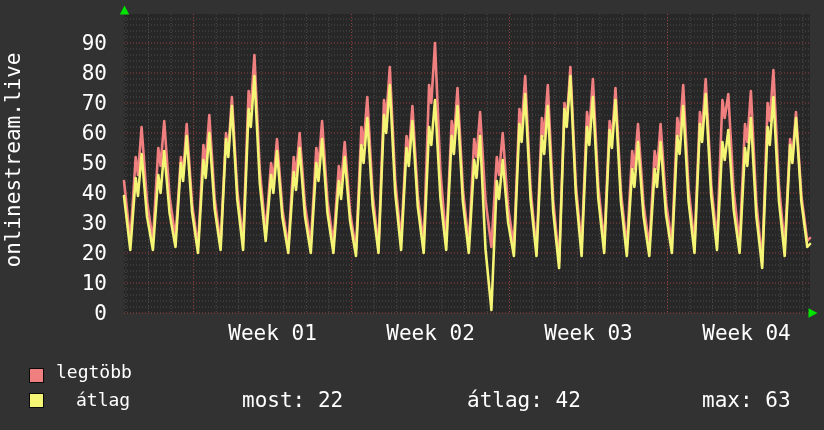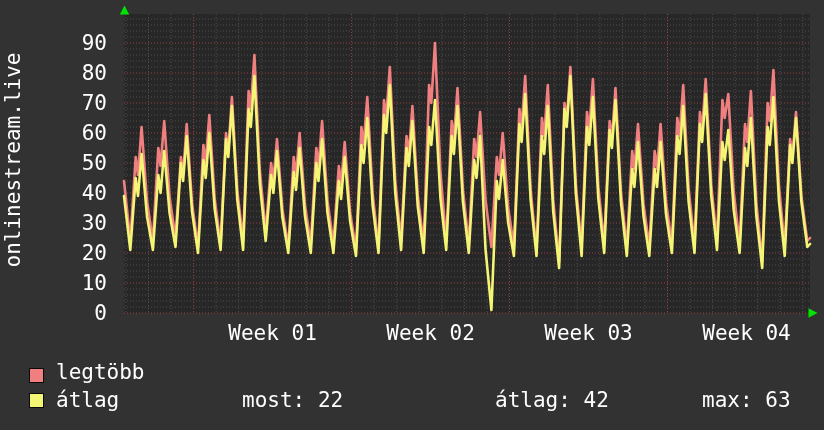--- a/index.html
+++ b/index.html
@@ -30,36 +30,36 @@
     left:29px;
     width:15px;height:15px;
     box-sizing:border-box;
     border:1px solid #0a0a0a;
   }
   #swatch-legtobb{top:368px;}
   #swatch-atlag{top:393px;}
   .legend-label{
     position:absolute;
     left:56px;
-    font-size:21px;
+    font-size:18px;
     line-height:24px;
     white-space:pre;
     text-align:center;
   }
   #label-legtobb{top:360px;}
-  #label-atlag{top:388px;}
+  #label-atlag{top:388px;margin-left:20px;}
   .stat{
     position:absolute;
     top:388px;
     font-size:21px;
     line-height:24px;
     white-space:pre;
   }
   #stat-most{left:242px;}
-  #stat-atlag{left:467px;margin-left:28px;}
+  #stat-atlag{left:467px;}
   #stat-max{left:702px;}
 </style>
 </head>
 <body>
 
 <div id="graph">
 
   <svg id="chart-svg" width="824" height="430">
       <rect x="124" y="14" width="686" height="299" fill="#272727"></rect>
       <line x1="124" y1="307" x2="810" y2="307" stroke="#4e4e4e" stroke-width="1" stroke-dasharray="1 2"></line>

